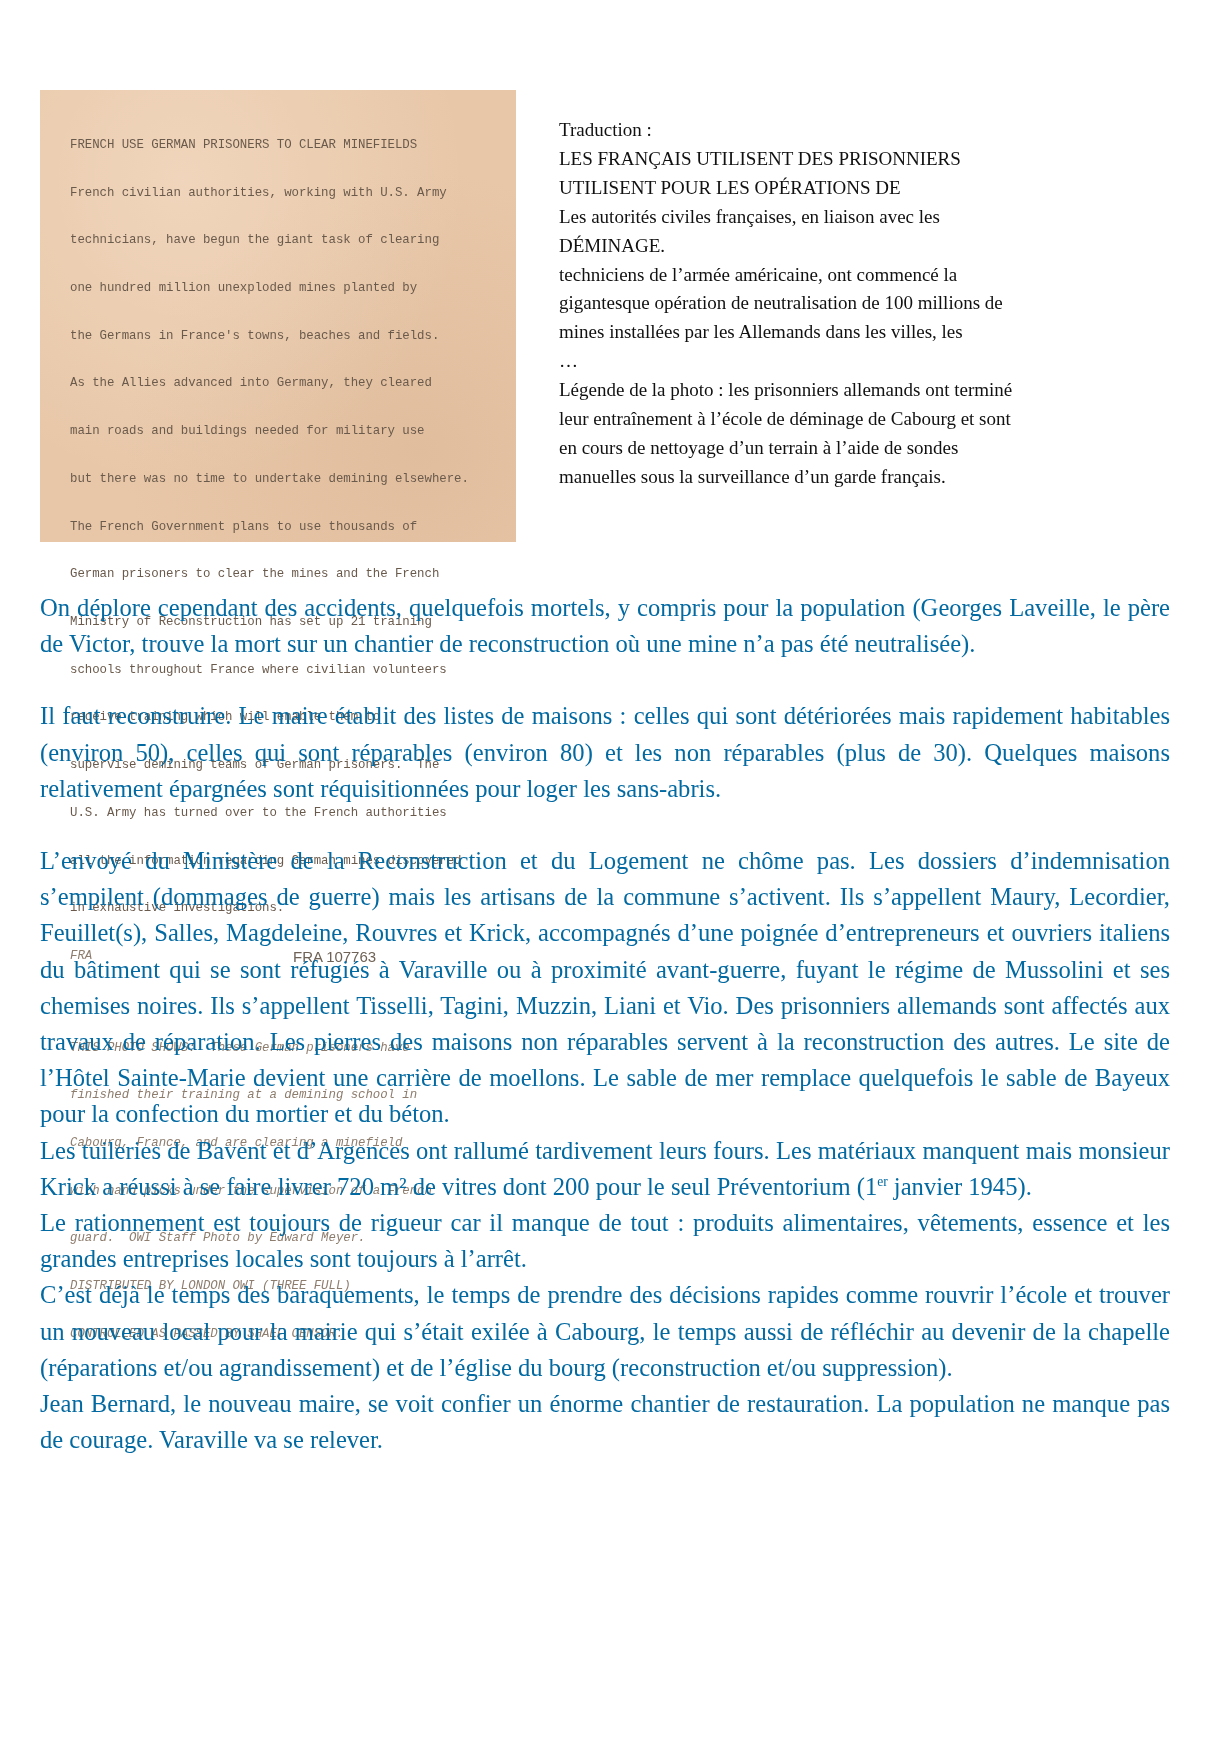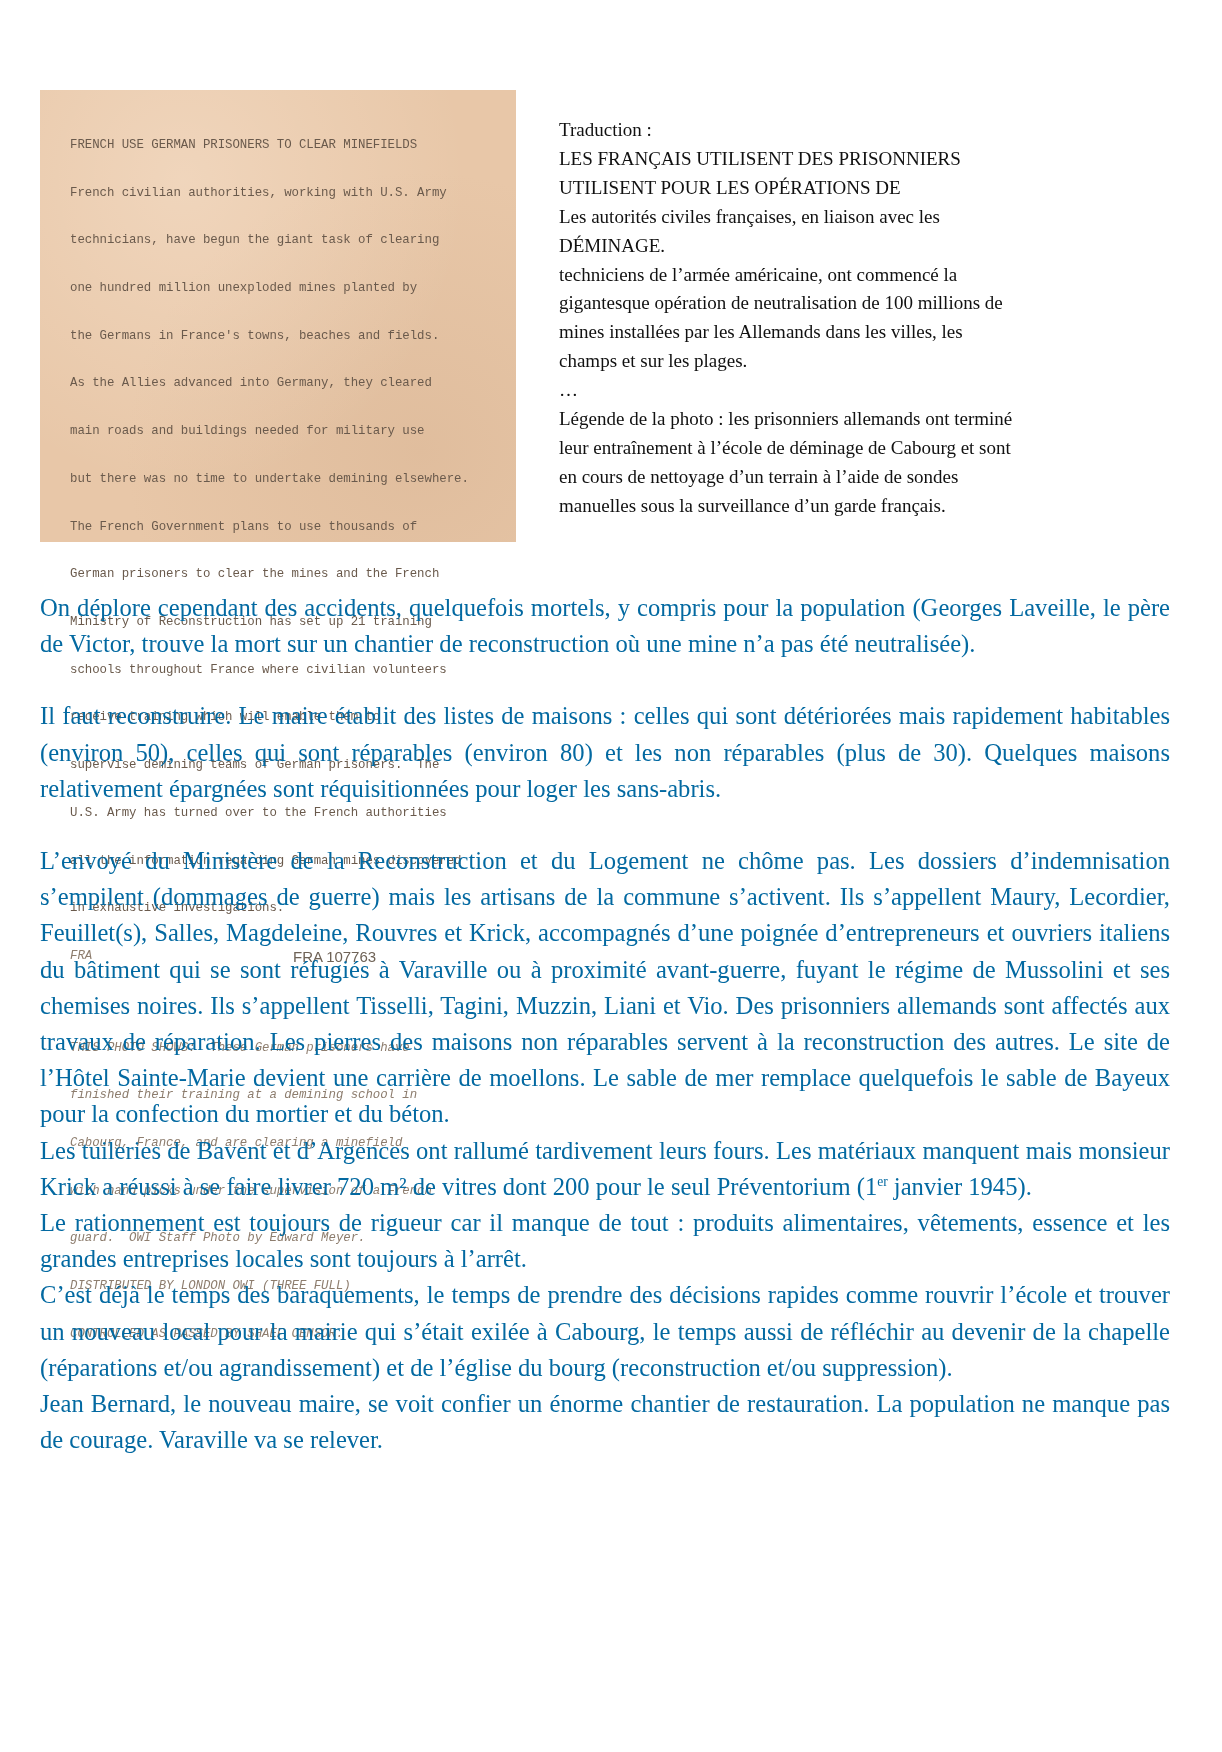--- a/index.html
+++ b/index.html
@@ -82,21 +82,20 @@
 
   <div class="translation">
     <p>Traduction :</p>
     <p>LES FRANÇAIS UTILISENT DES PRISONNIERS</p>
     <p>UTILISENT POUR LES OPÉRATIONS DE</p>
     <p>Les autorités civiles françaises, en liaison avec les</p>
     <p>DÉMINAGE.</p>
     <p>techniciens de l’armée américaine, ont commencé la</p>
     <p>gigantesque opération de neutralisation de 100 millions de</p>
     <p>mines installées par les Allemands dans les villes, les</p>
-    <p>champs et sur les plages.</p>
     <p>…</p>
     <p>Légende de la photo : les prisonniers allemands ont terminé</p>
     <p>leur entraînement à l’école de déminage de Cabourg et sont</p>
     <p>en cours de nettoyage d’un terrain à l’aide de sondes</p>
     <p>manuelles sous la surveillance d’un garde français.</p>
   </div>
 
   <div class="body-text">
     <p>On déplore cependant des accidents, quelquefois mortels, y compris pour la population (Georges Laveille, le père de Victor, trouve la mort sur un chantier de reconstruction où une mine n’a pas été neutralisée).</p>
     <div class="para-gap"></div>

